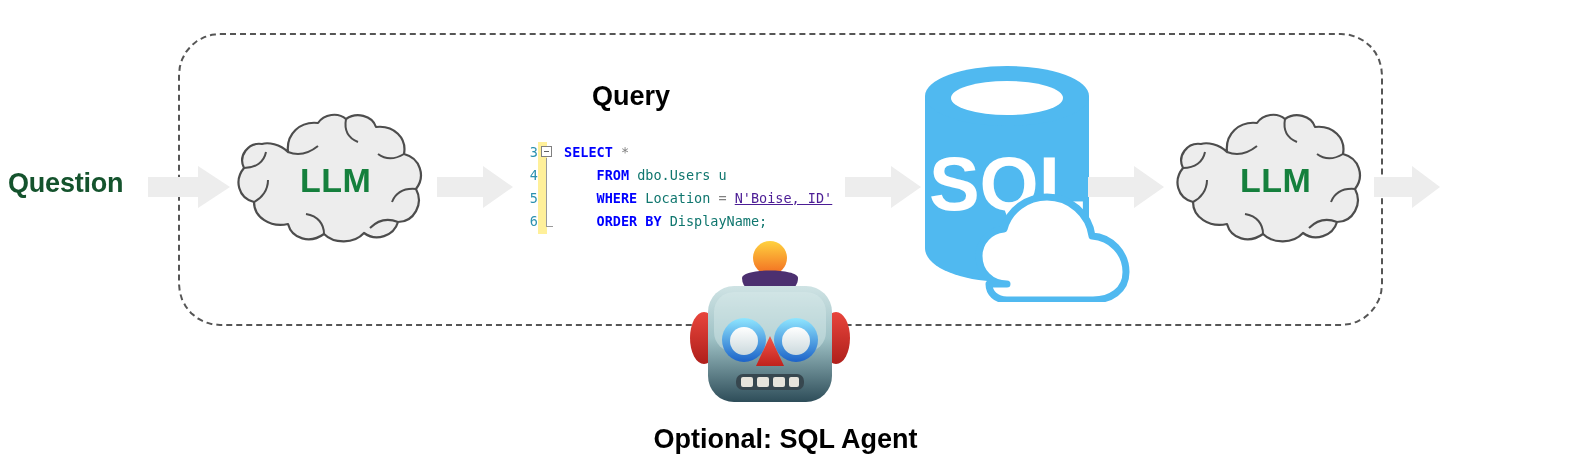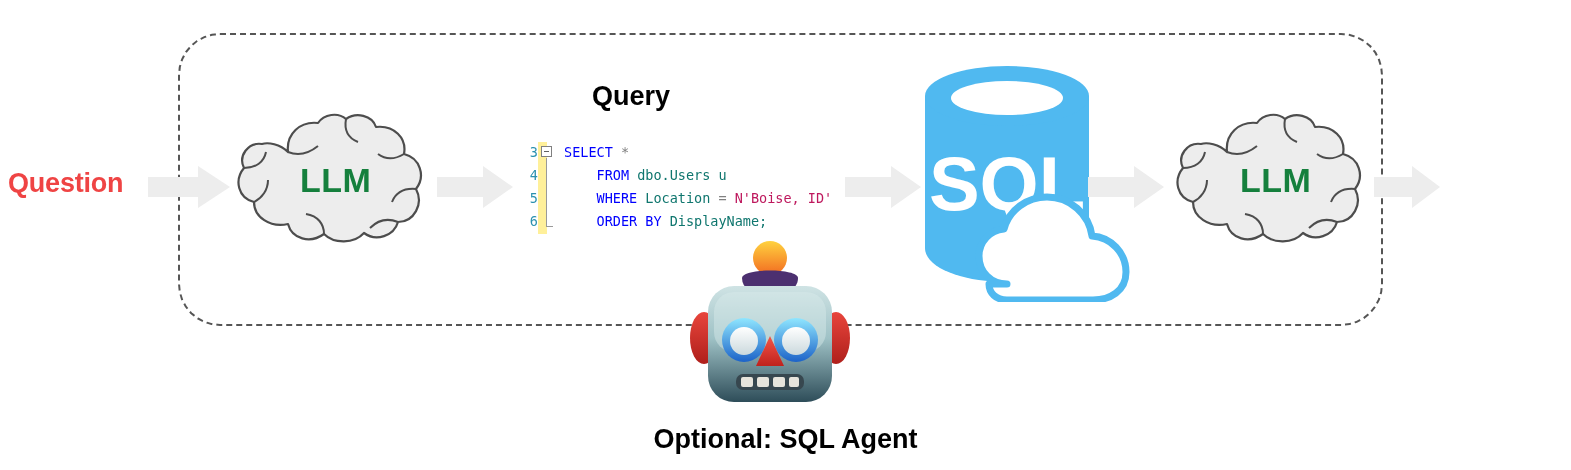--- a/index.html
+++ b/index.html
@@ -26,21 +26,21 @@
     border: 2px dashed #555555;
     border-radius: 42px;
     box-sizing: border-box;
   }
 
   
   .edge-label {
     position: absolute;
     font-weight: bold;
     font-size: 27px;
-    color: #ef4444;
+    color: #14532d;
     white-space: nowrap;
     letter-spacing: -0.2px;
   }
   #question-label { left: 8px;  top: 168px; }
   #answer-label   { left: 1440px; top: 162px; }
 
   #query-title {
     position: absolute;
     left: 592px;
     top: 81px;
@@ -101,23 +101,23 @@
     white-space: pre;
   }
   .code-row { height: 23px; display: block; white-space: pre; }
   .ln {
     display: inline-block;
     width: 18px;
     text-align: right;
     color: #2B91AF;
   }
   .gut { display: inline-block; width: 26px; }
-  .kw  { color: #0000FF; }
+  .kw  { color: #0000FF; font-weight: bold; }
   .pl  { color: #0f766e; }
-  .str { color: #be185d; }
+  .str { color: #4c1d95; text-decoration: underline; }
   .op  { color: #808080; }
 
   
   .collapse-box {
     position: absolute;
     left: 541px;
     top: 146px;
     width: 11px;
     height: 11px;
     border: 1px solid #808080;

